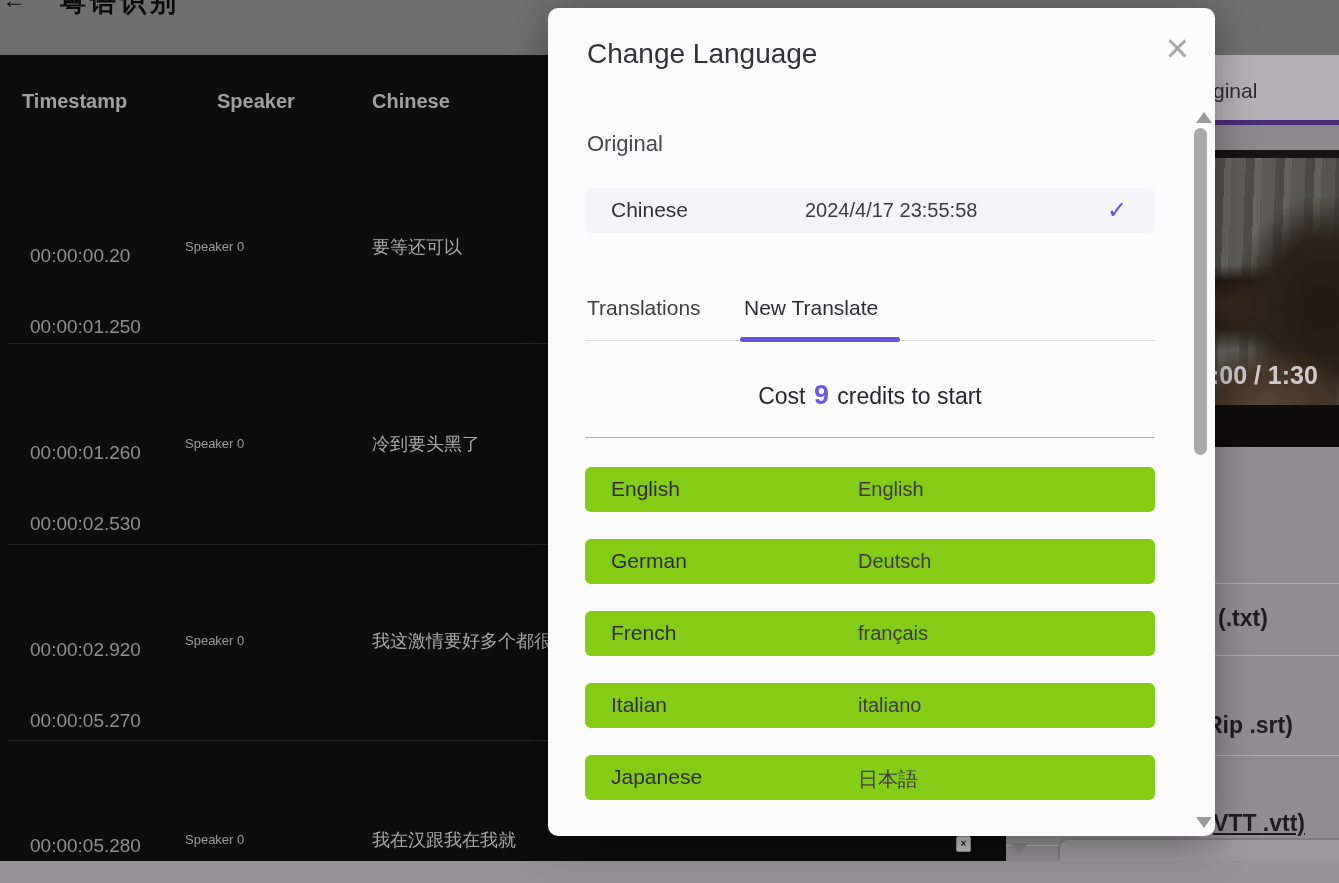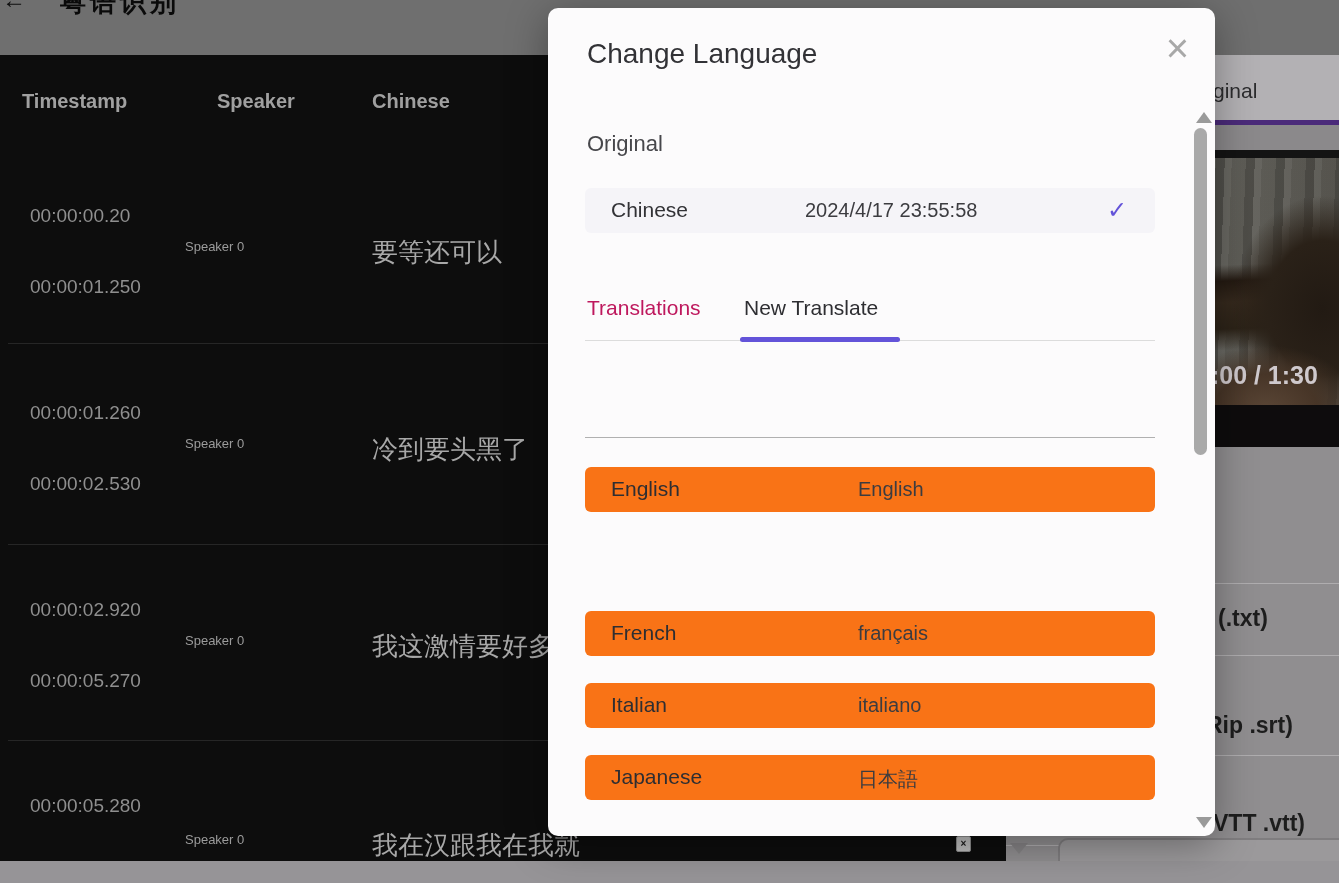--- a/index.html
+++ b/index.html
@@ -8,23 +8,23 @@
 
   
   #top-bar{left:0;top:0;width:1339px;height:55px;background:#6f6f6f;z-index:1;}
   #back-arrow{left:2px;top:-14px;font-size:24px;color:#0d0d0d;}
   #page-title{left:60px;top:-15px;font-size:26px;font-weight:700;color:#0a0a0a;letter-spacing:4px;}
 
   
   #left-pane{left:0;top:55px;width:1006px;height:806px;background:#0d0d0d;overflow:hidden;z-index:2;}
   .th{font-size:20px;font-weight:600;color:#a0a0a0;top:35px;}
   .t-divider{left:8px;width:990px;height:1px;background:#262626;}
-  .ts{font-size:19px;color:#8f8f8f;left:30px;}
+  .ts{font-size:19px;color:#8f8f8f;left:30px;margin-top:40px;}
   .spk{font-size:13px;color:#9b9b9b;left:185px;}
-  .zh{font-size:26px;color:#a8a8a8;left:372px;white-space:nowrap;}
+  .zh{font-size:18px;color:#a8a8a8;left:372px;white-space:nowrap;}
 
   
   #right-panel{left:1006px;top:55px;width:333px;height:806px;background:#908e90;overflow:hidden;z-index:2;}
   #rp-tabbar{left:0;top:0;width:333px;height:65px;background:#b3b1b4;}
   #rp-tab-label{left:179px;top:24px;font-size:21px;color:#2c2c2e;}
   #rp-underline{left:0;top:65px;width:333px;height:5px;background:#4b2b7a;}
   #rp-strip{left:0;top:70px;width:333px;height:25px;background:#8b898b;}
   #rp-video{left:0;top:95px;width:333px;height:255px;
     background:
       radial-gradient(ellipse 130px 90px at 78% 102%, #5a4636 0%, #473527 40%, rgba(60,45,32,0) 72%),
@@ -53,28 +53,28 @@
     box-shadow:0 8px 40px rgba(0,0,0,0.35);z-index:10;overflow:hidden;}
   #modal-title{left:39px;top:30px;font-size:28px;font-weight:500;color:#323236;}
   #modal-close{right:26px;top:20px;font-size:40px;font-weight:300;color:#a8a8a8;cursor:pointer;line-height:1;}
   #original-label{left:39px;top:123px;font-size:22px;color:#47474b;}
   .sel-row{left:37px;width:570px;height:45px;background:#f5f4f8;border-radius:6px;}
   #original-row{top:180px;}
   .sel-name{position:absolute;left:26px;top:10px;font-size:21px;color:#323236;}
   .sel-value{position:absolute;left:220px;top:11px;font-size:20px;color:#3c3c40;}
   #original-check{position:absolute;right:28px;top:8px;font-size:24px;font-weight:700;color:#6353d9;}
   .tab{top:288px;font-size:21px;cursor:pointer;}
-  #tab-translations{left:39px;color:#be185d;}
+  #tab-translations{left:39px;color:#404040;}
   #tab-new-translate{left:196px;color:#2e2e32;}
   #tabs-divider{left:37px;top:332px;width:570px;height:1px;background:#dcdcdc;}
   #tab-underline{left:192px;top:329px;width:160px;height:5px;background:#6353d9;border-radius:3px;}
   #cost-line{left:37px;top:372px;width:570px;text-align:center;font-size:23px;color:#28282c;}
   #cost-credits{color:#6a58e8;font-weight:700;font-size:27px;padding:0 2px;}
   #cost-divider{left:37px;top:429px;width:570px;height:1px;background:#b0b0b0;}
-  .lang-row{left:37px;width:570px;height:45px;background:#f97316;border-radius:6px;cursor:pointer;}
+  .lang-row{left:37px;width:570px;height:45px;background:#84cc16;border-radius:6px;cursor:pointer;}
   .lang-name{position:absolute;left:26px;top:10px;font-size:21px;color:#2e2e32;}
   .lang-native{position:absolute;left:273px;top:11px;font-size:20px;color:#3c3c40;}
 
   
   #modal-scroll-up{left:648px;top:104px;width:0;height:0;border-left:8px solid transparent;border-right:8px solid transparent;
     border-bottom:11px solid #9a9a9a;}
   #modal-scroll-thumb{left:646px;top:120px;width:13px;height:327px;background:#a9a9a9;border-radius:7px;}
   #modal-scroll-down{left:648px;top:809px;width:0;height:0;border-left:8px solid transparent;border-right:8px solid transparent;
     border-top:11px solid #9a9a9a;}
 </style>
@@ -133,21 +133,21 @@
     <div id="rp-video" class="abs"></div>
     <div id="rp-video-shade" class="abs"></div>
     <div id="rp-time" class="abs">0:00 / 1:30</div>
     <div id="rp-blackbar" class="abs"></div>
 
     <div class="abs rp-divider" style="top:528px;"></div>
     <div class="abs dl" style="left:212px;top:550px;">(.txt)</div>
     <div class="abs rp-divider" style="top:600px;"></div>
     <div class="abs dl" style="left:200px;top:657px;">Rip .srt)</div>
     <div class="abs rp-divider" style="top:700px;"></div>
-    <div class="abs dl" style="left:207px;top:755px;">VTT .vtt)</div>
+    <div class="abs dl" style="left:207px;top:755px;text-decoration:underline;">VTT .vtt)</div>
     <div class="abs rp-divider" style="top:790px;"></div>
   </div>
 
   <div id="broken-image-icon" class="abs">×</div>
   <div id="table-scroll-down" class="abs"></div>
   <div id="corner-box" class="abs"></div>
   <div id="bottom-strip" class="abs"></div>
 
   <div id="modal" class="abs">
     <div id="modal-title" class="abs">Change Language</div>
@@ -159,26 +159,35 @@
       <div class="sel-name">Chinese</div>
       <div class="sel-value">2024/4/17 23:55:58</div>
       <div id="original-check">✓</div>
     </div>
 
     <div id="tab-translations" class="abs tab">Translations</div>
     <div id="tab-new-translate" class="abs tab">New Translate</div>
     <div id="tabs-divider" class="abs"></div>
     <div id="tab-underline" class="abs"></div>
 
+    <div id="cost-line" class="abs">
+      <span>Cost</span>
+      <span id="cost-credits">9</span>
+      <span> credits to start</span>
+    </div>
     <div id="cost-divider" class="abs"></div>
 
     <div class="abs lang-row" style="top:459px;">
       <div class="lang-name">English</div>
       <div class="lang-native">English</div>
     </div>
+    <div class="abs lang-row" style="top:531px;">
+      <div class="lang-name">German</div>
+      <div class="lang-native">Deutsch</div>
+    </div>
     <div class="abs lang-row" style="top:603px;">
       <div class="lang-name">French</div>
       <div class="lang-native">français</div>
     </div>
     <div class="abs lang-row" style="top:675px;">
       <div class="lang-name">Italian</div>
       <div class="lang-native">italiano</div>
     </div>
     <div class="abs lang-row" style="top:747px;">
       <div class="lang-name">Japanese</div>

